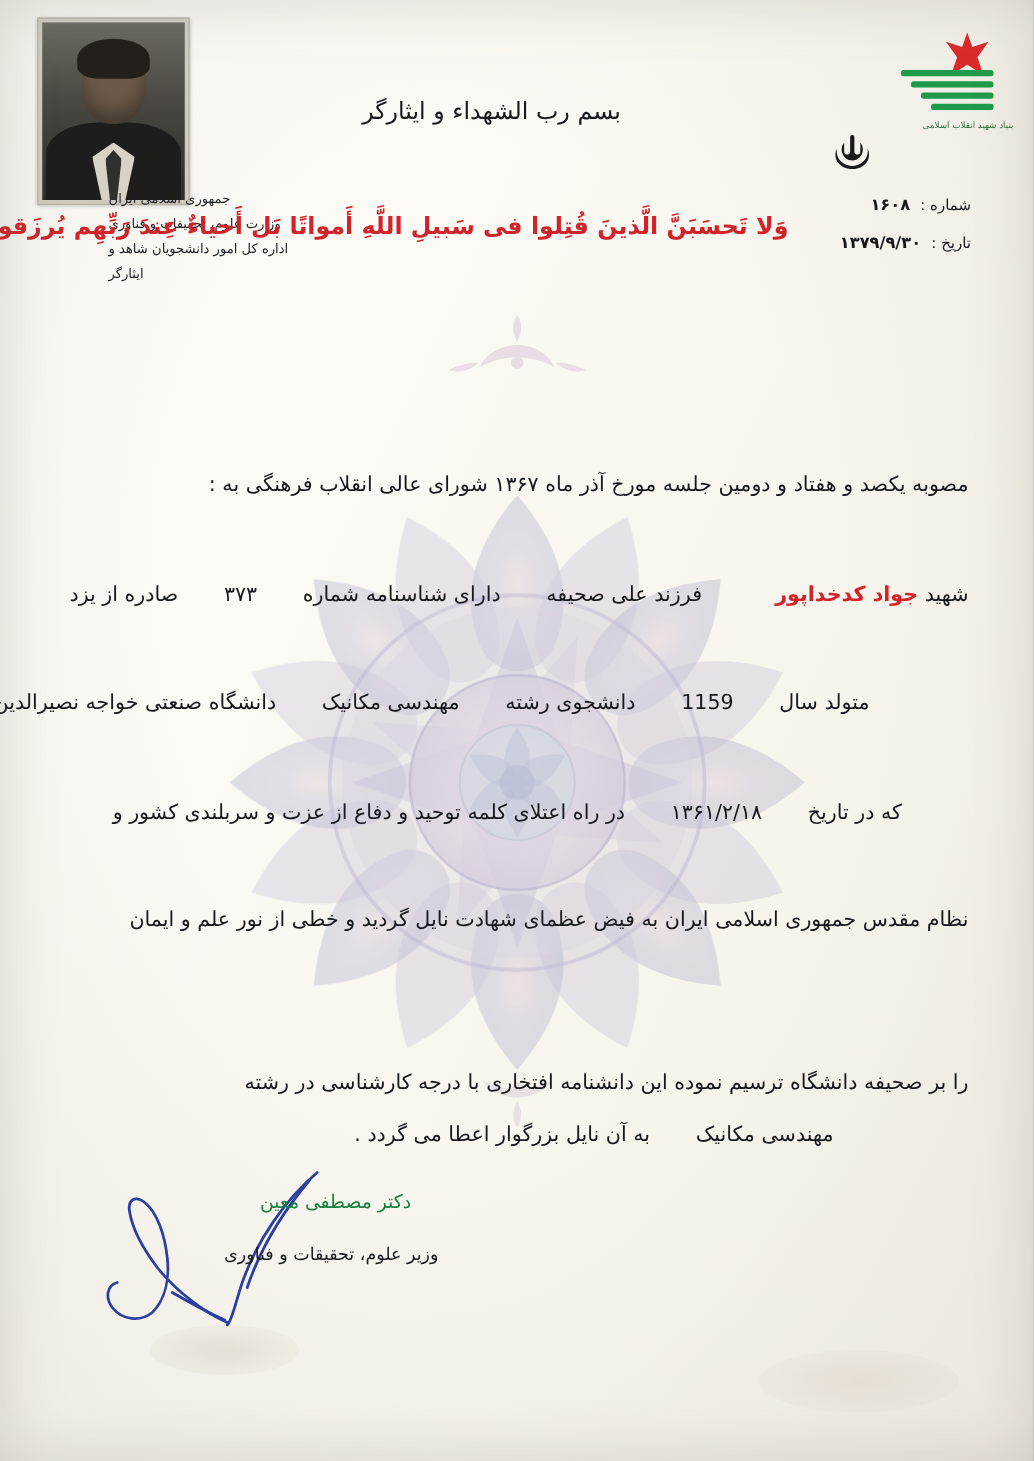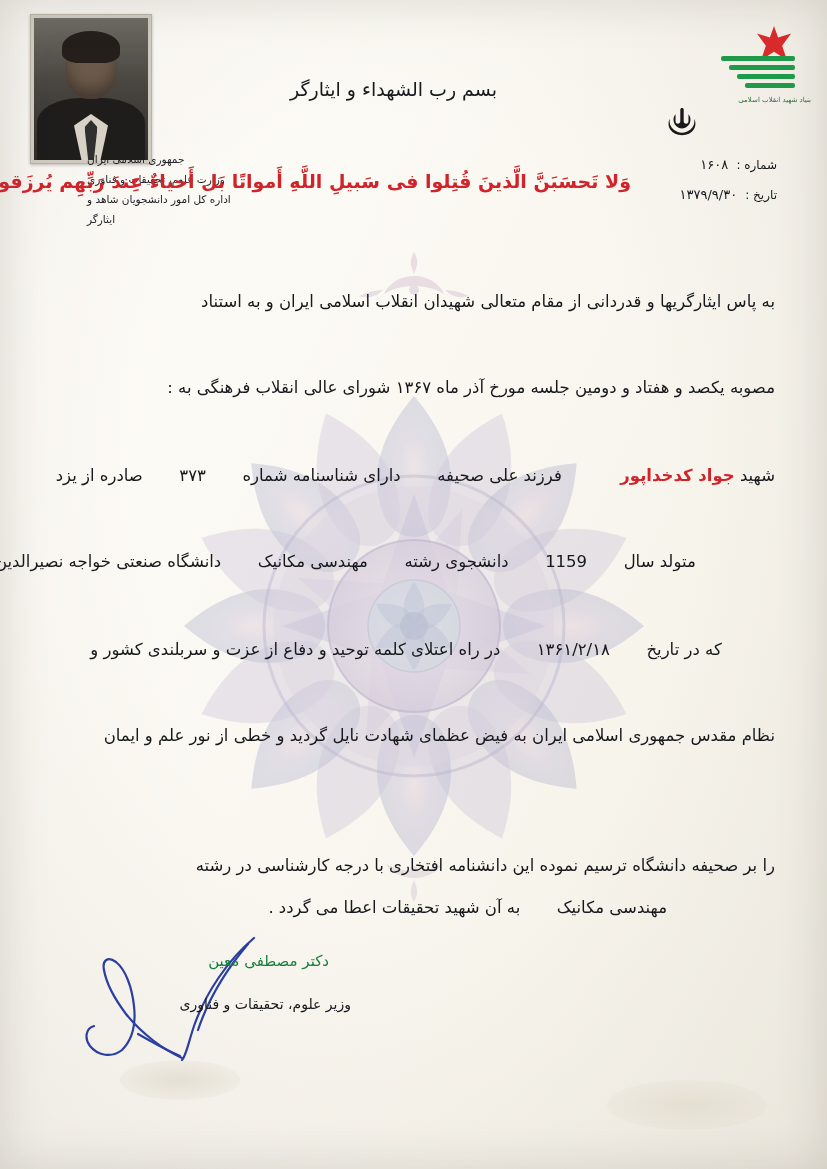--- a/index.html
+++ b/index.html
@@ -228,21 +228,21 @@
     right: 50px;
     top: 150px;
     width: 160px;
     font-size: 13px;
     color: #16181c;
     line-height: 2.3;
     text-align: right;
   }
   .meta .row { white-space: nowrap; }
   .meta .lbl { font-size: 12px; }
-  .meta .val { margin-right: 4px; }
+  .meta .val { margin-right: 4px; font-weight: bold; }
 
   .body-line {
     position: absolute;
     right: 52px;
     width: 726px;
     text-align: justify;
     font-size: 16.5px;
     line-height: 1.2;
     color: #16181c;
     white-space: nowrap;
@@ -478,21 +478,20 @@
   <div class="ornament-bottom">
     <svg viewBox="0 0 170 46" width="170" height="46" aria-hidden="true">
       <g fill="#c9b2c9" opacity="0.8">
         <path d="M85 44c6-10 2-16 0-22-2 6-6 12 0 22z"></path>
         <path d="M85 20c12 0 24-6 28-14-10 5-18 7-28 7s-18-2-28-7c4 8 16 14 28 14z"></path>
         <circle cx="85" cy="12" r="4"></circle>
       </g>
     </svg>
   </div>
 
-  <div class="persian body-line l1">به پاس ایثارگریها و قدردانی از مقام متعالی شهیدان انقلاب اسلامی ایران و به استناد</div>
   <div class="persian body-line l2">مصوبه یکصد و هفتاد و دومین جلسه مورخ آذر ماه ۱۳۶۷ شورای عالی انقلاب فرهنگی به :</div>
 
   <div class="persian body-line l3">
     <span>شهید</span>
     <span class="red-name">جواد کدخداپور</span>
     <span class="gap-md"></span>
     <span>فرزند</span>
     <span>علی صحیفه</span>
     <span class="gap-sm"></span>
     <span>دارای شناسنامه شماره</span>
@@ -524,21 +523,21 @@
     <span class="gap-sm"></span>
     <span>در راه اعتلای کلمه توحید و دفاع از عزت و سربلندی کشور و</span>
   </div>
 
   <div class="persian body-line l6">نظام مقدس جمهوری اسلامی ایران به فیض عظمای شهادت نایل گردید و خطی از نور علم و ایمان</div>
   <div class="persian body-line l7">را بر صحیفه دانشگاه ترسیم نموده این دانشنامه افتخاری با درجه  کارشناسی          در رشته</div>
 
   <div class="persian body-line l8">
     <span>مهندسی مکانیک</span>
     <span class="gap-sm"></span>
-    <span>به آن شهید تحقیقات اعطا می گردد .</span>
+    <span>به آن نایل بزرگوار اعطا می گردد .</span>
   </div>
 
   <div class="signature-svg">
     <svg viewBox="0 0 190 135" width="190" height="135" aria-hidden="true">
       <g fill="none" stroke="#2b3fa0" stroke-width="2.2" stroke-linecap="round">
         <path d="M176 8 C150 30 128 62 116 96 C110 114 108 126 104 130"></path>
         <path d="M170 14 C148 40 130 70 120 100"></path>
         <path d="M104 128 C86 120 64 104 48 84 C36 68 28 52 26 40 C24 30 30 26 38 32 C48 40 54 58 56 76 C58 94 54 110 44 120 C34 128 20 126 12 116 C6 108 8 98 16 96"></path>
         <path d="M60 104 C74 112 88 120 102 126"></path>
       </g>

